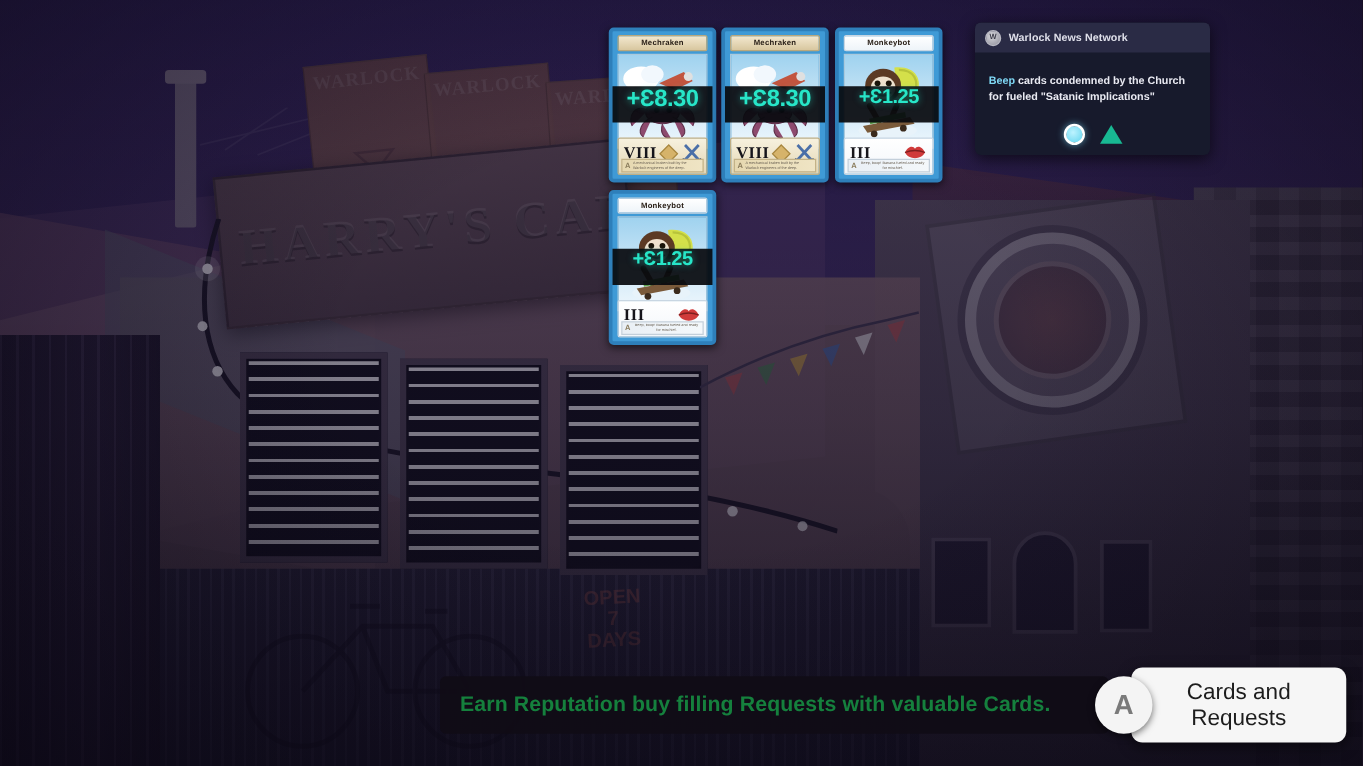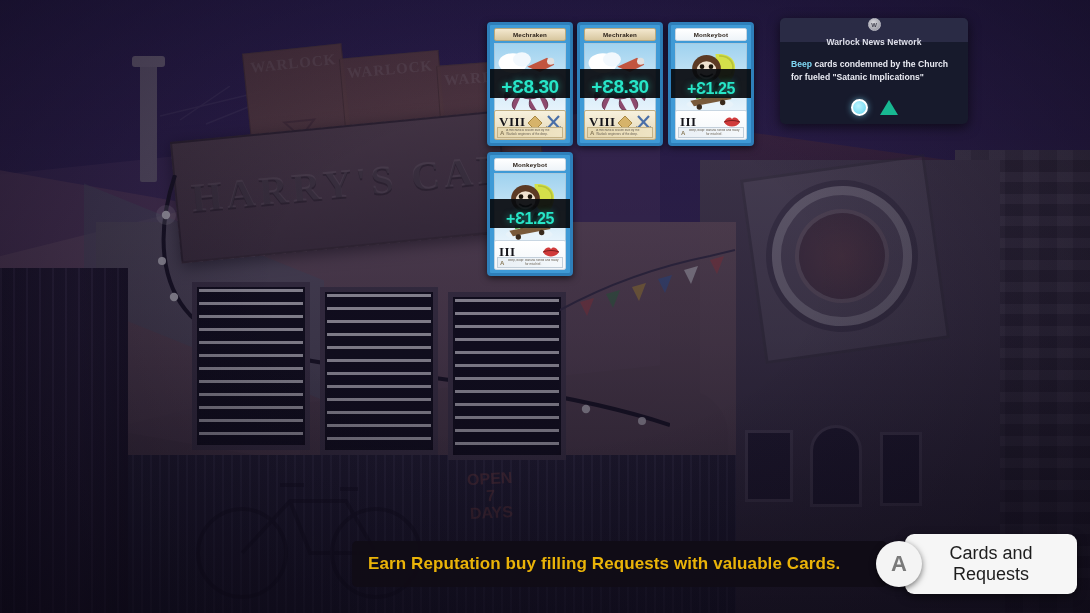--- a/index.html
+++ b/index.html
@@ -162,40 +162,40 @@
     border:1px solid #c3b287; display:flex; align-items:center; gap:2px;
     padding:0 2px; overflow:hidden;
   }
   .card--white .flavor { background:linear-gradient(90deg,#e9eff5,#f4f8fb); border-color:#c3cfda; }
   .flavor-txt { font-size:3px; color:#6a6154; line-height:3.6px; overflow:hidden; }
   .flavor-badge { font-size:6px; font-weight:bold; color:#8a7c5c; }
 
   .price-band {
     position:absolute; left:-4px; right:-4px; top:44px; height:29px;
     background:rgba(8,10,14,.93);
-    display:flex; align-items:flex-end; justify-content:center;
+    display:flex; align-items:flex-start; justify-content:center;
     z-index:5;
   }
   .price-band span {
     font-size:19px; font-weight:bold; color:#27e6c8;
     font-family:"Liberation Sans", sans-serif; letter-spacing:-.4px;
     text-shadow:0 0 6px rgba(39,230,200,.55);
   }
   .price-band.small span { font-size:16px; }
 
   
   .news {
     position:absolute; left:780px; top:18px; width:188px; height:106px;
     background:#171a2c; border-radius:5px;
     box-shadow:0 3px 12px rgba(0,0,0,.6);
     overflow:hidden;
   }
   .news-head {
     height:24px; background:#2a2b45; display:flex; align-items:center;
-    padding:0 8px; gap:6px;flex-direction:column;
+    padding:0 8px; gap:6px;
   }
   .news-logo {
     width:13px; height:13px; border-radius:50%;
     background:radial-gradient(circle at 40% 35%, #d8d8dd, #8d8d98);
     border:1px solid #b8b8c2; flex:none;
     font-size:6px; color:#3d3d4a; display:flex; align-items:center; justify-content:center;
     font-weight:bold;
   }
   .news-title { font-size:8.5px; font-weight:bold; color:#dfe0ea; letter-spacing:.1px; }
   .news-body {
@@ -210,21 +210,21 @@
               border:2px solid #ffffff; box-shadow:0 0 6px rgba(120,220,250,.6); }
   .tri-icon { width:0; height:0; border-left:9px solid transparent;
               border-right:9px solid transparent; border-bottom:15px solid #18b892; }
 
   
   .hint-bar {
     position:absolute; left:352px; top:541px; width:535px; height:46px;
     background:rgba(16,12,22,.93); border-radius:5px;
     display:flex; align-items:center; padding-left:16px;
   }
-  .hint-text { font-size:17px; font-weight:bold; color:#eab308; letter-spacing:.1px; }
+  .hint-text { font-size:17px; font-weight:bold; color:#15803d; letter-spacing:.1px; }
 
   .a-badge {
     position:absolute; left:876px; top:541px; width:46px; height:46px;
     border-radius:50%; background:#f4f4f4;
     display:flex; align-items:center; justify-content:center;
     font-size:22px; font-weight:bold; color:#7a7a7a;
     box-shadow:0 2px 6px rgba(0,0,0,.55); z-index:3;
   }
   .save-btn {
     position:absolute; left:905px; top:534px; width:172px; height:60px;

